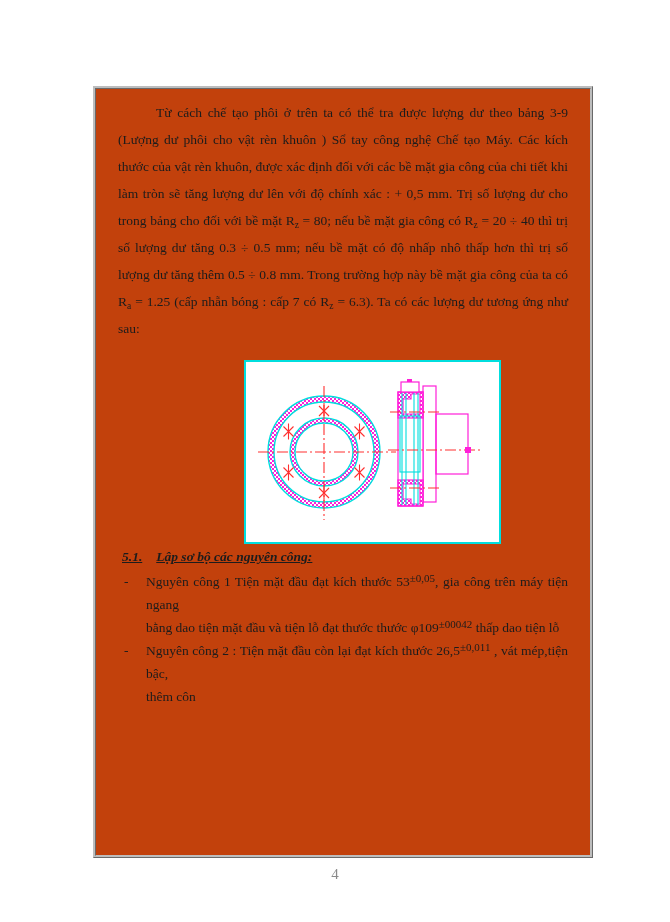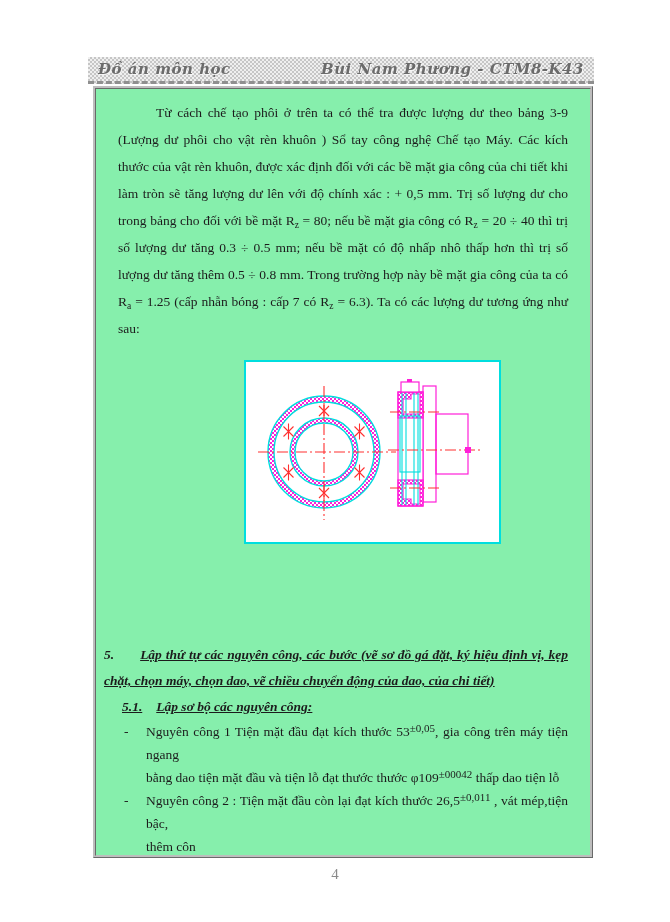--- a/index.html
+++ b/index.html
@@ -11,21 +11,21 @@
           display:flex;justify-content:space-between;align-items:center;padding:0 10px;
           background-image:repeating-conic-gradient(#c6c6c6 0% 25%, #efefef 0% 50%);
           background-size:4px 4px;background-color:#ddd;
           border-bottom:3px dashed #8f8f8f;
           font-family:"DejaVu Serif",serif;font-style:italic;font-weight:bold;
           color:#6b6b6b;font-size:15px;letter-spacing:.5px;
           text-shadow:1px 1px 0 #f5f5f5;}
 
   
   .content-box{position:absolute;left:93px;top:86px;width:500px;height:772px;box-sizing:border-box;
-               border:3px ridge #bdbdbd;padding:10px 22px 0;overflow:hidden;background:#86efac;}
+               border:3px ridge #bdbdbd;padding:10px 22px 0;overflow:hidden;background:#c2410c;}
 
   .para{margin:0;text-indent:38px;text-align:justify;line-height:27px;}
 
   .figure-wrap{margin:18px 0 0 126px;width:257px;height:184px;}
 
   .h5{margin:98px 0 0 -14px;font-weight:bold;font-style:italic;text-align:justify;line-height:26px;}
   .h5-num{padding-right:26px;}
   .h5-title{text-decoration:underline;}
   .h51{margin:0 0 0 4px;font-weight:bold;font-style:italic;line-height:26px;text-decoration:underline;}
   .h51-num{margin-right:14px;}
@@ -49,24 +49,20 @@
   .cy{stroke:var(--fig-cyan,#00e0e0);stroke-width:1.1;fill:none;}
   .fw{fill:#fff;}.fh{fill:url(#hatch);}.fn{fill:none;}
   .fm{fill:var(--fig-magenta,#ff1fd9);}
   .hp{fill:var(--fig-magenta,#ff1fd9);}
 </style>
 </head>
 <body>
 
 <div class="page">
 
-  <div class="header">
-    <span>Đồ án môn học</span>
-    <span>Bùi Nam Phương - CTM8-K43</span>
-  </div>
 
   <div class="content-box">
 
     <p class="para"><span>Từ cách chế tạo phôi ở trên ta có thể tra được lượng dư theo bảng 3-9 (Lượng dư phôi cho vật rèn khuôn ) Sổ tay công nghệ Chế tạo Máy. Các kích thước của vật rèn khuôn, được xác định đối với các bề mặt gia công của chi tiết khi làm tròn sẽ tăng lượng dư lên với độ chính xác : + 0,5 mm. Trị số lượng dư cho trong bảng cho đối với bề mặt R</span><sub>z</sub><span> = 80; nếu bề mặt gia công có R</span><sub>z</sub><span> = 20 ÷ 40 thì trị số lượng dư tăng 0.3 ÷ 0.5 mm; nếu bề mặt có độ nhấp nhô thấp hơn thì trị số lượng dư tăng thêm 0.5 ÷ 0.8 mm. Trong trường hợp này bề mặt gia công của ta có R</span><sub>a</sub><span> = 1.25 (cấp nhẵn bóng : cấp 7 có R</span><sub>z</sub><span> = 6.3). Ta có các lượng dư tương ứng như sau:</span></p>
 
     <div class="figure-wrap">
       <svg width="257" height="184" viewBox="0 0 257 184">
         <defs>
           <pattern id="hatch" width="4" height="4" patternUnits="userSpaceOnUse">
             <rect class="hp" x="0" y="0" width="2" height="2"></rect>
@@ -130,23 +126,20 @@
           <line class="cy" x1="174" y1="33" x2="174" y2="145"></line>
           <rect class="cy" x="156" y="56" width="20" height="56"></rect>
           <line class="cl" x1="146" y1="52" x2="198" y2="52"></line>
           <line class="cl" x1="144" y1="90" x2="236" y2="90"></line>
           <line class="cl" x1="146" y1="128" x2="198" y2="128"></line>
           <rect class="fm" x="221" y="87" width="6" height="6"></rect>
         </g>
       </svg>
     </div>
 
-    <div class="h5">
-      <span class="h5-num">5.</span><span class="h5-title">Lập thứ tự các nguyên công, các bước (vẽ sơ đồ gá đặt, ký hiệu định vị, kẹp chặt, chọn máy, chọn dao, vẽ chiều chuyển động của dao, của chi tiết)</span>
-    </div>
 
     <div class="h51">
       <span class="h51-num">5.1.</span><span class="h51-title">Lập sơ bộ các nguyên công:</span>
     </div>
 
     <div class="list">
       <div class="item">
         <span class="dash">-</span>
         <span class="item-text"><span>Nguyên công 1 Tiện mặt đầu đạt kích thước 53</span><sup>±0,05</sup><span>, gia công trên máy tiện ngang</span><br><span>bằng  dao tiện mặt đầu và tiện lỗ đạt thước thước φ109</span><sup>±00042</sup><span>  thấp dao tiện lỗ</span></span>
       </div>

